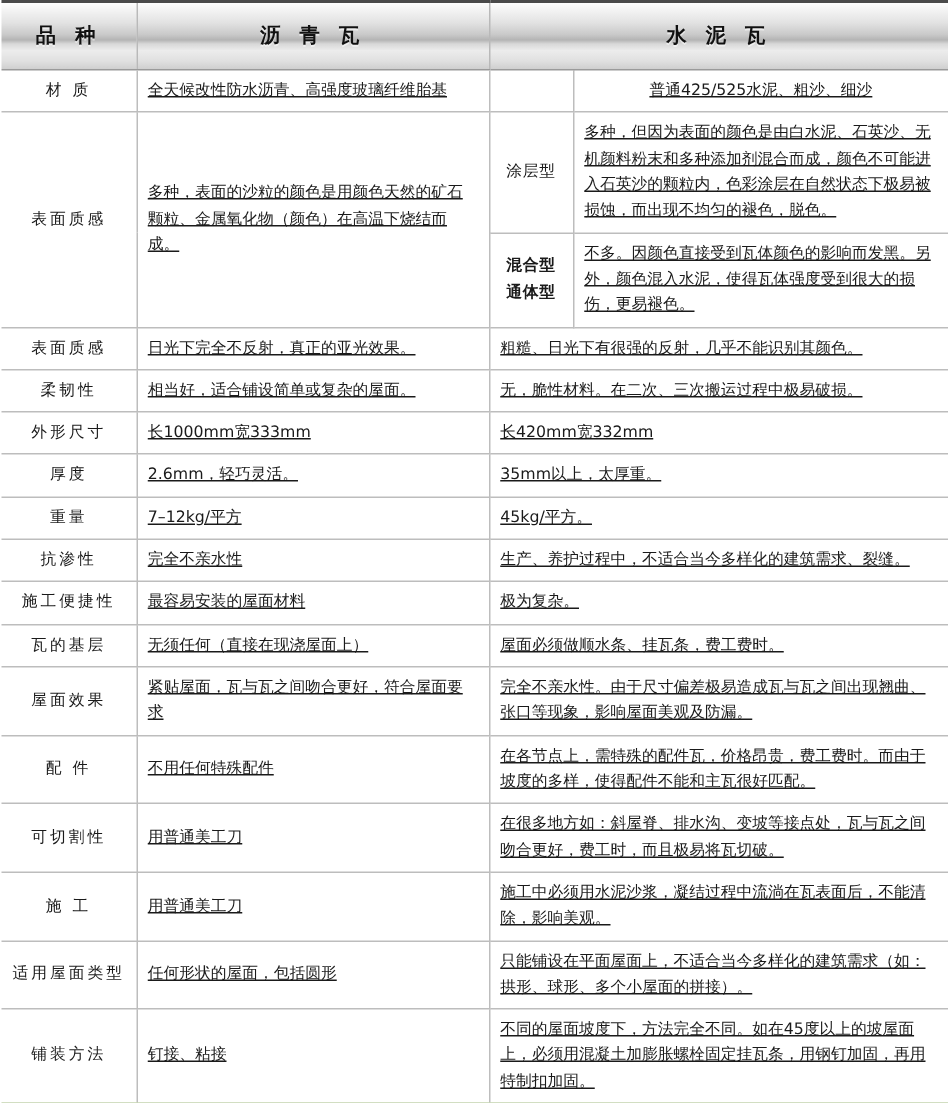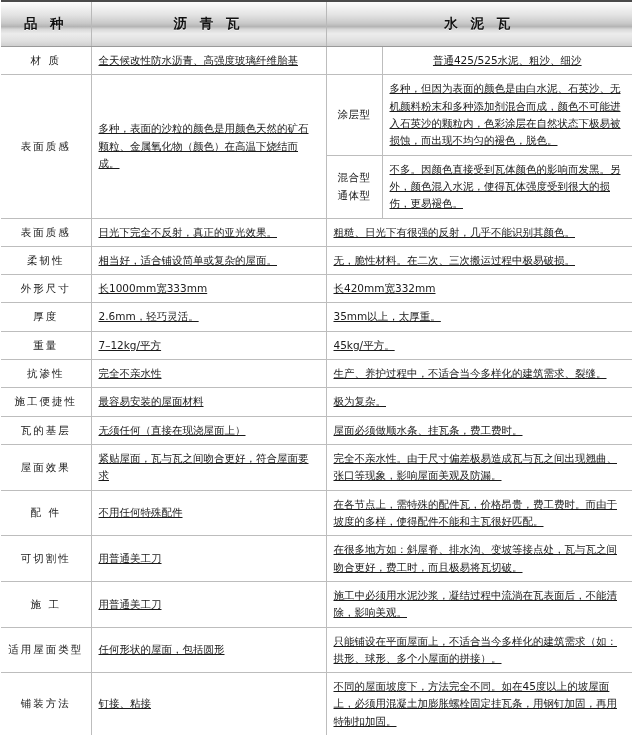--- a/index.html
+++ b/index.html
@@ -75,21 +75,21 @@
     white-space: nowrap;
   }
   td.v {           
     text-align: left;
     text-decoration: underline;
   }
   td.sub {         
     text-align: center;
     letter-spacing: 0.5px;
   }
-  td.sub .l2 { display: block; }
+  td.sub .l2 { display: block; font-weight: bold; }
   td.blank { }
 
   
   col.c1 { width: 90px;  }
   col.c2 { width: 235px; }
   col.c3 { width: 56px;  }
   col.c4 { width: 250px; }
 </style>
 </head>
 <body>

